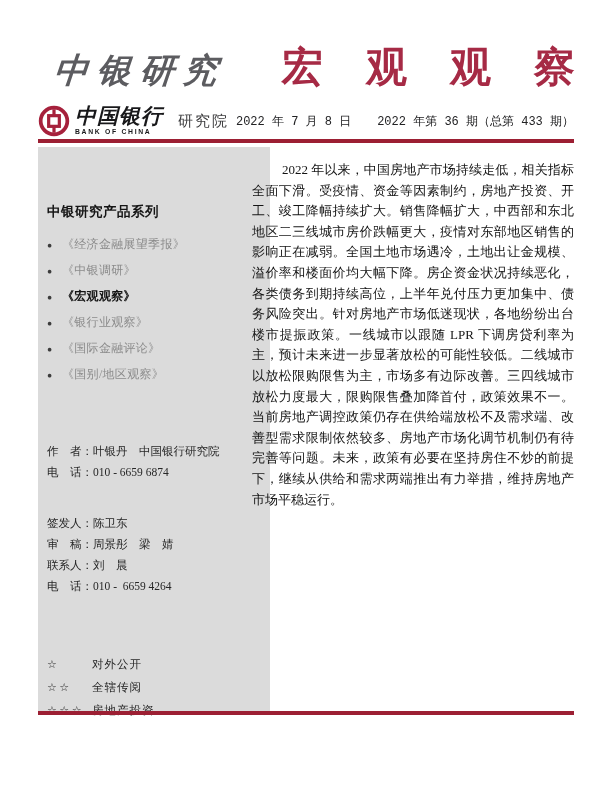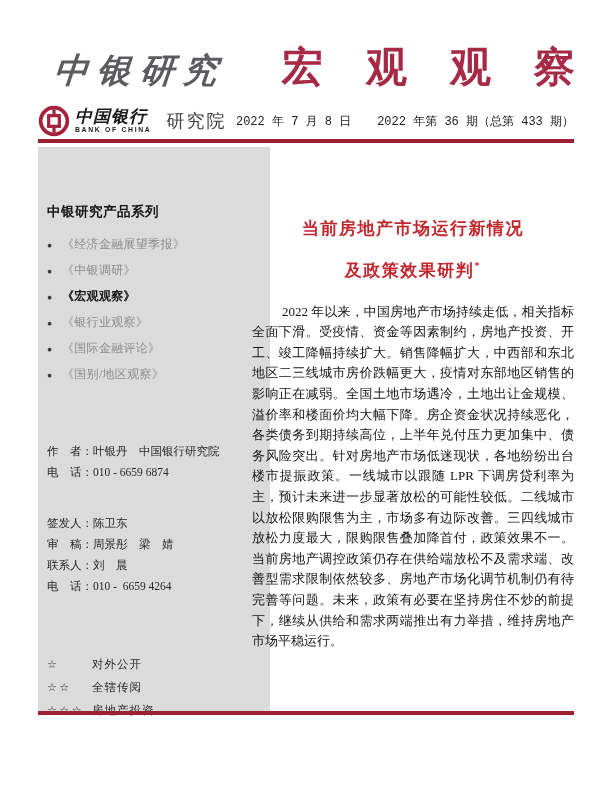--- a/index.html
+++ b/index.html
@@ -25,23 +25,23 @@
     white-space: nowrap;
   }
 
   
   .pub-bar {
     position: absolute; left: 38px; top: 103px; width: 536px; height: 36px;
     display: flex; align-items: center;
   }
   .boc-logo { flex: none; width: 32px; height: 32px; }
   .bank-names { margin-left: 5px; display: flex; flex-direction: column; line-height: 1; }
-  .bank-cn { font-size: 17px; font-weight: bold; font-style: italic; color: #18181a; letter-spacing: 1px; }
+  .bank-cn { font-size: 21px; font-weight: bold; font-style: italic; color: #18181a; letter-spacing: 1px; }
   .bank-en { font-size: 6.8px; font-weight: bold; color: #18181a; letter-spacing: 1.7px; margin-top: 2px; font-family: "Liberation Sans", sans-serif; }
-  .institute { margin-left: 15px; font-size: 18px; color: #3c3c3e; letter-spacing: 2px; }
+  .institute { margin-left: 15px; font-size: 15px; color: #3c3c3e; letter-spacing: 2px; }
   .pub-meta { margin-left: auto; display: flex; gap: 26px; font-size: 12px; color: #222224; white-space: pre; font-family: Liberation Mono, monospace; }
 
   .rule { position: absolute; left: 38px; width: 536px; height: 4px; background: #9C1F33; }
   .rule-top { top: 139px; }
   .rule-bottom { top: 711px; }
 
   
   .sidebar {
     position: absolute; left: 38px; top: 147px; width: 232px; height: 566px;
     background: #DBDBDB; box-sizing: border-box;
@@ -158,22 +158,18 @@
         <span class="star-label">全辖传阅</span>
       </div>
       <div class="star-row">
         <span class="star-marks">☆☆☆</span>
         <span class="star-label">房地产投资</span>
       </div>
     </div>
   </div>
 
   <div class="main">
-    <div class="article-title">
-      <div>当前房地产市场运行新情况</div>
-      <div><span>及政策效果研判</span><sup>*</sup></div>
-    </div>
     <p class="body-text">2022 年以来，中国房地产市场持续走低，相关指标全面下滑。受疫情、资金等因素制约，房地产投资、开工、竣工降幅持续扩大。销售降幅扩大，中西部和东北地区二三线城市房价跌幅更大，疫情对东部地区销售的影响正在减弱。全国土地市场遇冷，土地出让金规模、溢价率和楼面价均大幅下降。房企资金状况持续恶化，各类债务到期持续高位，上半年兑付压力更加集中、债务风险突出。针对房地产市场低迷现状，各地纷纷出台楼市提振政策。一线城市以跟随 LPR 下调房贷利率为主，预计未来进一步显著放松的可能性较低。二线城市以放松限购限售为主，市场多有边际改善。三四线城市放松力度最大，限购限售叠加降首付，政策效果不一。当前房地产调控政策仍存在供给端放松不及需求端、改善型需求限制依然较多、房地产市场化调节机制仍有待完善等问题。未来，政策有必要在坚持房住不炒的前提下，继续从供给和需求两端推出有力举措，维持房地产市场平稳运行。</p>
   </div>
 
   <div class="rule rule-bottom"></div>
 
 </div>
 
 </body></html>

